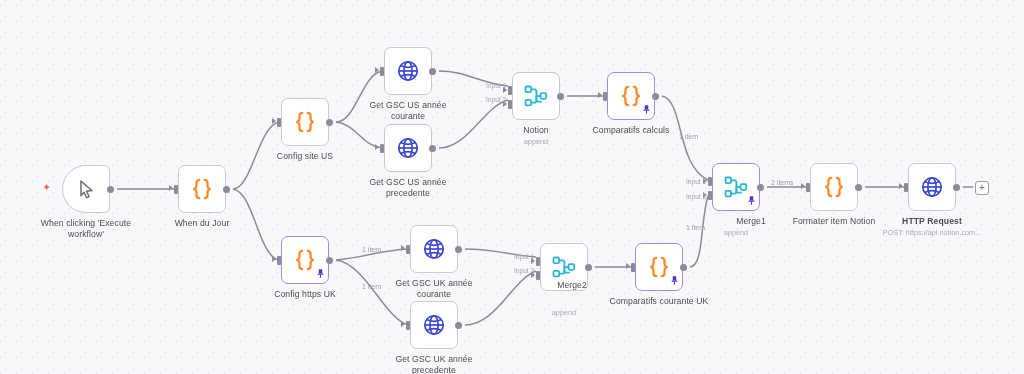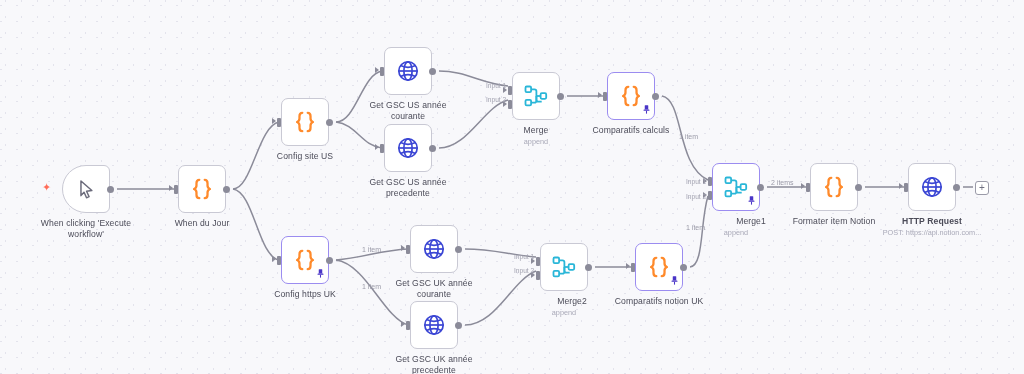--- a/index.html
+++ b/index.html
@@ -235,21 +235,21 @@
           <path d="M8.1 19.6h3.4c1.2 0 1.9-.7 1.9-1.9v-4.7"></path>
           <line x1="13.4" y1="13" x2="17.6" y2="13"></line>
         </svg>
       </span>
     </div>
     <div class="port" style="left: 557px; top: 92.5px;"></div>
     <div class="port-in" style="left: 508px; top: 86px;"></div>
     <div class="arrowhead" style="left: 503px; top: 86.9px;"></div>
     <div class="port-in" style="left: 508px; top: 100px;"></div>
     <div class="arrowhead" style="left: 503px; top: 100.9px;"></div>
-    <div class="node-label" style="left: 476px; top: 125px; width: 120px;">Merge</div>
+    <div class="node-label" style="left: 476px; top: 125px; width: 120px;">Notion</div>
     <div class="node-sub" style="left: 466px; top: 137px; width: 140px;">append</div>
     <div class="node pinned" style="left: 607px; top: 72px; width: 48px; height: 48px;">
       <span>
         <svg class="icon" width="26" height="26" viewBox="0 0 24 24" fill="none" stroke="#ff8a2b" stroke-width="2.1" stroke-linecap="round" stroke-linejoin="round">
           <path d="M9.5 3.5c-2.2 0-2.6 1.3-2.6 3.2v2.1c0 1.7-.6 2.6-2.2 3.2 1.6.6 2.2 1.5 2.2 3.2v2.1c0 1.9.4 3.2 2.6 3.2"></path>
           <path d="M14.5 3.5c2.2 0 2.6 1.3 2.6 3.2v2.1c0 1.7.6 2.6 2.2 3.2-1.6.6-2.2 1.5-2.2 3.2v2.1c0 1.9-.4 3.2-2.6 3.2"></path>
         </svg>
       </span>
       <span class="pin-icon"><svg width="7" height="9" viewBox="0 0 8 10" fill="#4a35c7">
           <rect x="2" y="0" width="4" height="5" rx="0.6"></rect>
@@ -320,39 +320,39 @@
           <path d="M8.1 19.6h3.4c1.2 0 1.9-.7 1.9-1.9v-4.7"></path>
           <line x1="13.4" y1="13" x2="17.6" y2="13"></line>
         </svg>
       </span>
     </div>
     <div class="port" style="left: 585px; top: 263.5px;"></div>
     <div class="port-in" style="left: 536px; top: 257px;"></div>
     <div class="arrowhead" style="left: 531px; top: 257.9px;"></div>
     <div class="port-in" style="left: 536px; top: 271px;"></div>
     <div class="arrowhead" style="left: 531px; top: 271.9px;"></div>
-    <div class="node-label" style="left: 504px; top: 296px; width: 120px; padding-left: 8px;">Merge2</div>
+    <div class="node-label" style="left: 504px; top: 280px; width: 120px; padding-left: 8px;">Merge2</div>
     <div class="node-sub" style="left: 494px; top: 308px; width: 140px;">append</div>
     <div class="node pinned" style="left: 635px; top: 243px; width: 48px; height: 48px;">
       <span>
         <svg class="icon" width="26" height="26" viewBox="0 0 24 24" fill="none" stroke="#ff8a2b" stroke-width="2.1" stroke-linecap="round" stroke-linejoin="round">
           <path d="M9.5 3.5c-2.2 0-2.6 1.3-2.6 3.2v2.1c0 1.7-.6 2.6-2.2 3.2 1.6.6 2.2 1.5 2.2 3.2v2.1c0 1.9.4 3.2 2.6 3.2"></path>
           <path d="M14.5 3.5c2.2 0 2.6 1.3 2.6 3.2v2.1c0 1.7.6 2.6 2.2 3.2-1.6.6-2.2 1.5-2.2 3.2v2.1c0 1.9-.4 3.2-2.6 3.2"></path>
         </svg>
       </span>
       <span class="pin-icon"><svg width="7" height="9" viewBox="0 0 8 10" fill="#4a35c7">
           <rect x="2" y="0" width="4" height="5" rx="0.6"></rect>
           <rect x="0.6" y="5" width="6.8" height="1.5" rx="0.7"></rect>
           <rect x="3.4" y="6.5" width="1.2" height="3.2"></rect>
         </svg></span>
     </div>
     <div class="port" style="left: 680px; top: 263.5px;"></div>
     <div class="port-in" style="left: 631px; top: 262.5px;"></div>
     <div class="arrowhead" style="left: 626px; top: 263.4px;"></div>
-    <div class="node-label" style="left: 599px; top: 296px; width: 120px;">Comparatifs notion UK</div>
+    <div class="node-label" style="left: 599px; top: 296px; width: 120px;">Comparatifs courante UK</div>
     <div class="node pinned" style="left: 712px; top: 163px; width: 48px; height: 48px;">
       <span>
         <svg class="icon" width="26" height="26" viewBox="0 0 26 26" fill="none" stroke="#29b6d8" stroke-width="1.8">
           <rect x="2.5" y="3.5" width="5.6" height="5.6" rx="1.2"></rect>
           <rect x="2.5" y="16.8" width="5.6" height="5.6" rx="1.2"></rect>
           <rect x="17.6" y="10.2" width="5.6" height="5.6" rx="1.2"></rect>
           <path d="M8.1 6.3h3.4c1.2 0 1.9.7 1.9 1.9v8.6c0 1.2.7 1.9 1.9 1.9h3.4" transform="translate(0,0)"></path>
           <path d="M8.1 19.6h3.4c1.2 0 1.9-.7 1.9-1.9v-4.7"></path>
           <line x1="13.4" y1="13" x2="17.6" y2="13"></line>
         </svg>

